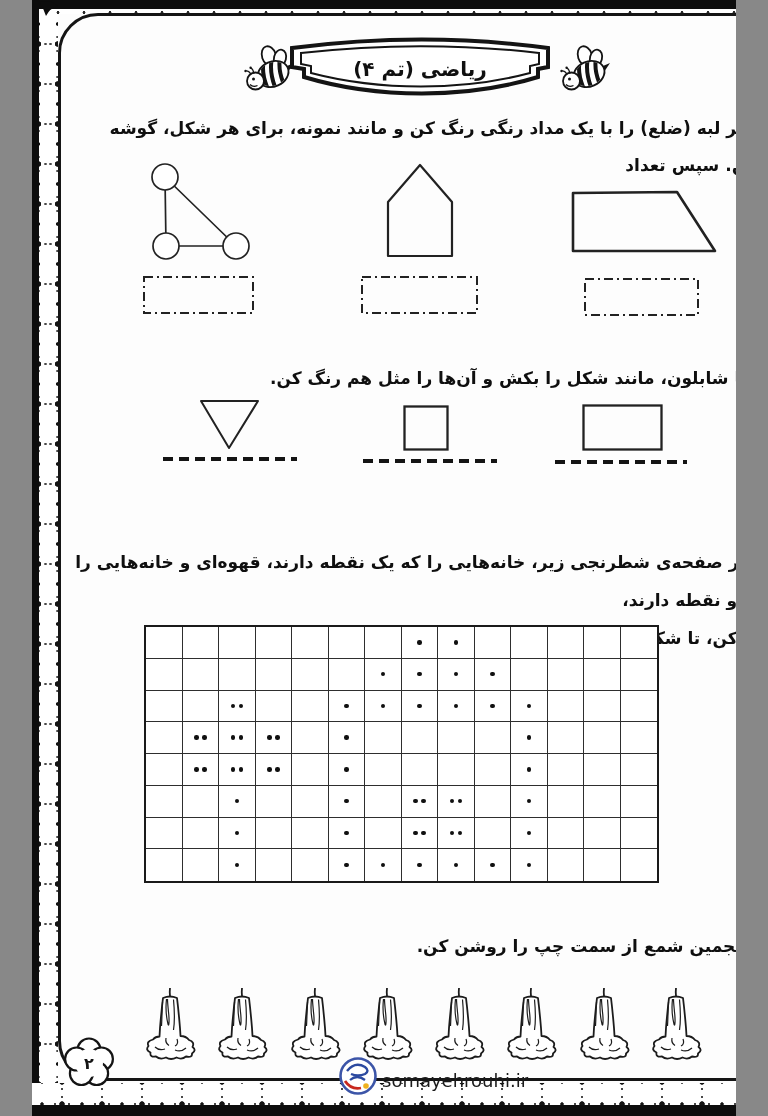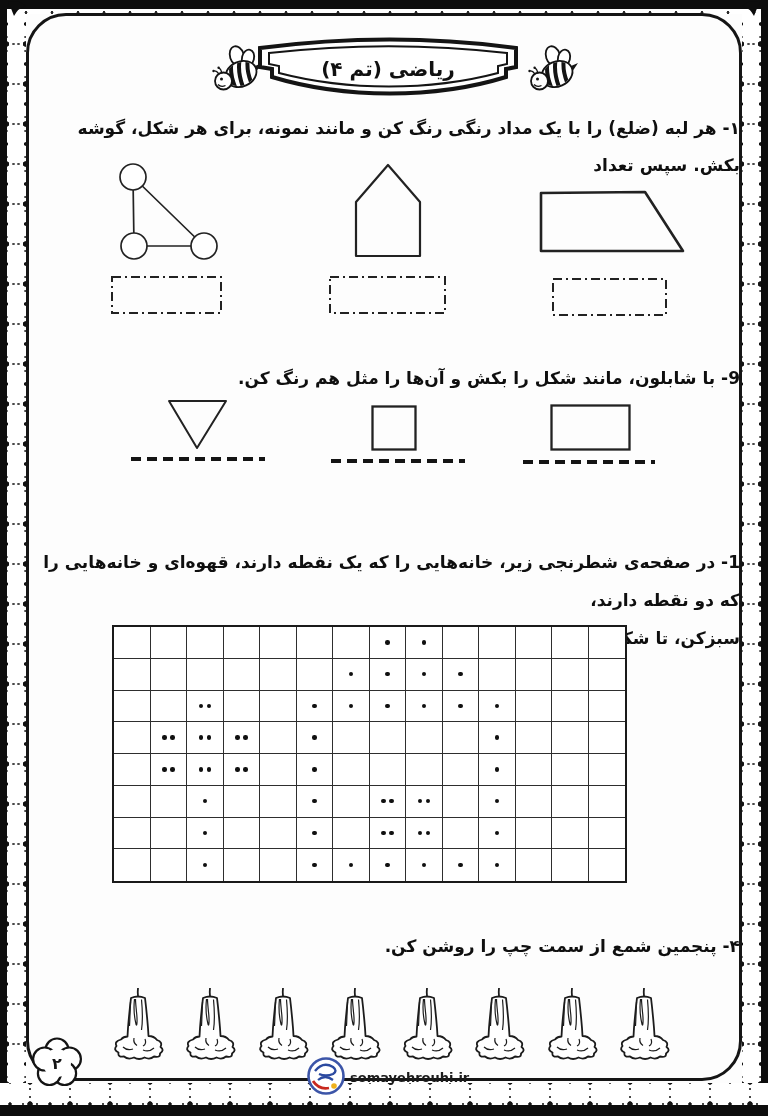--- a/index.html
+++ b/index.html
@@ -1,16 +1,16 @@
 <!DOCTYPE html>
 <html lang="fa"><head>
 <meta charset="utf-8">
 <style>
   html,body{margin:0;padding:0;background:#888;}
-  #page{position:relative;width:768px;height:1116px;background:#fdfdfd;overflow:hidden;
+  #page{position:relative;width:704px;height:1116px;background:#fdfdfd;overflow:hidden;
         font-family:"DejaVu Sans",sans-serif;color:#101010;margin:0 auto;}
   
   .edge{position:absolute;background:#0d0d0d;}
   .edge-top{left:0;top:0;width:768px;height:9px;}
   .edge-bottom{left:0;top:1105px;width:768px;height:11px;}
   .edge-left{left:0;top:0;width:7px;height:1116px;}
   .edge-right{left:761px;top:0;width:7px;height:1116px;}
   .motif-v{position:absolute;top:14px;height:1069px;width:19px;background-color:#fff;
     background-image:
       radial-gradient(circle,#141414 2.4px,transparent 3px),
@@ -67,21 +67,21 @@
         display:flex;align-items:center;justify-content:center;gap:3.5px;}
   .cell:nth-child(14n){border-right:none;}
   .cell:nth-last-child(-n+14){border-bottom:none;}
   .dot{width:4.5px;height:4.5px;background:#101010;border-radius:50%;}
   
   .candles-row{position:absolute;left:110px;top:988px;width:562px;height:80px;
     display:flex;justify-content:space-between;align-items:flex-end;}
   
   .page-flower{position:absolute;left:28px;top:1034px;}
   .wm-logo{position:absolute;left:306px;top:1056px;}
-  .wm-text{position:absolute;left:350px;top:1070px;font-size:13px;font-weight:700;color:#1b1b1b;}
+  .wm-text{position:absolute;left:350px;top:1070px;font-size:18px;font-weight:400;color:#1b1b1b;}
   .hidden-defs{position:absolute;width:0;height:0;overflow:hidden;}
 </style>
 </head>
 <body>
 
 <div id="page">
 
   <div class="edge edge-top"></div>
   <div class="edge edge-bottom"></div>
   <div class="edge edge-left"></div>

